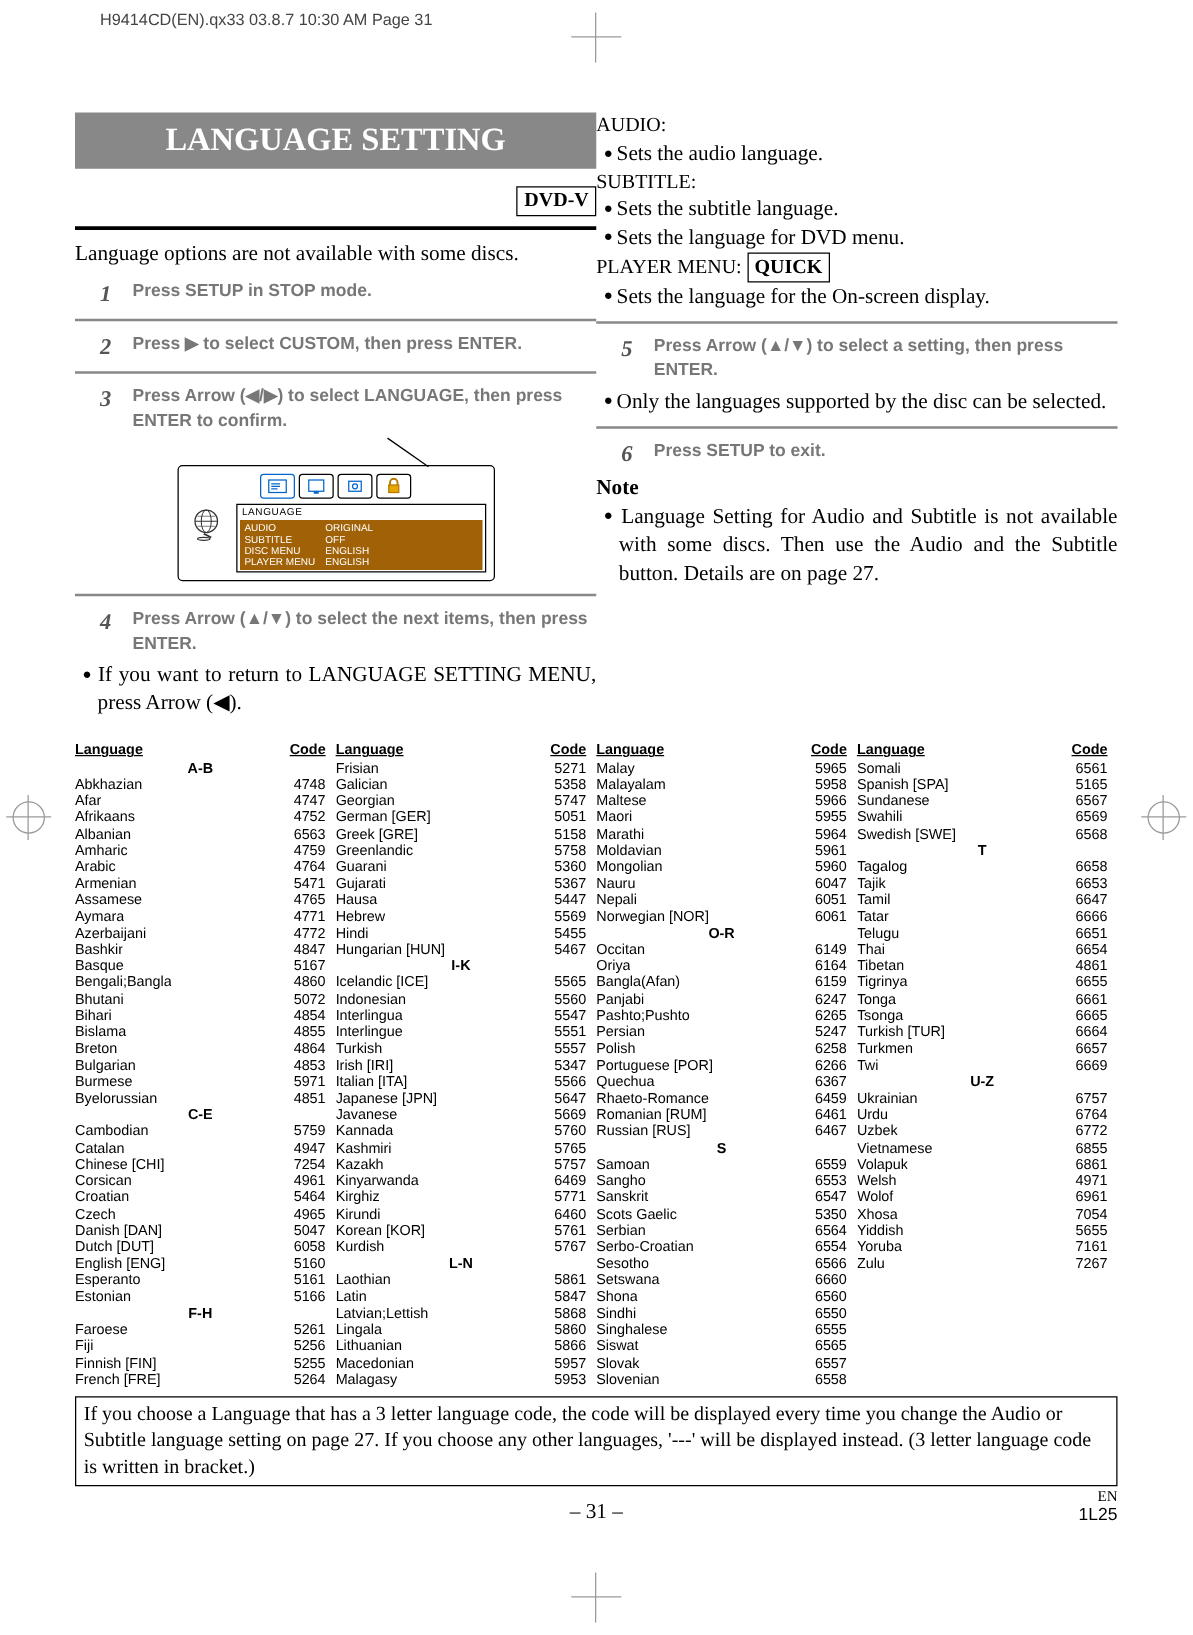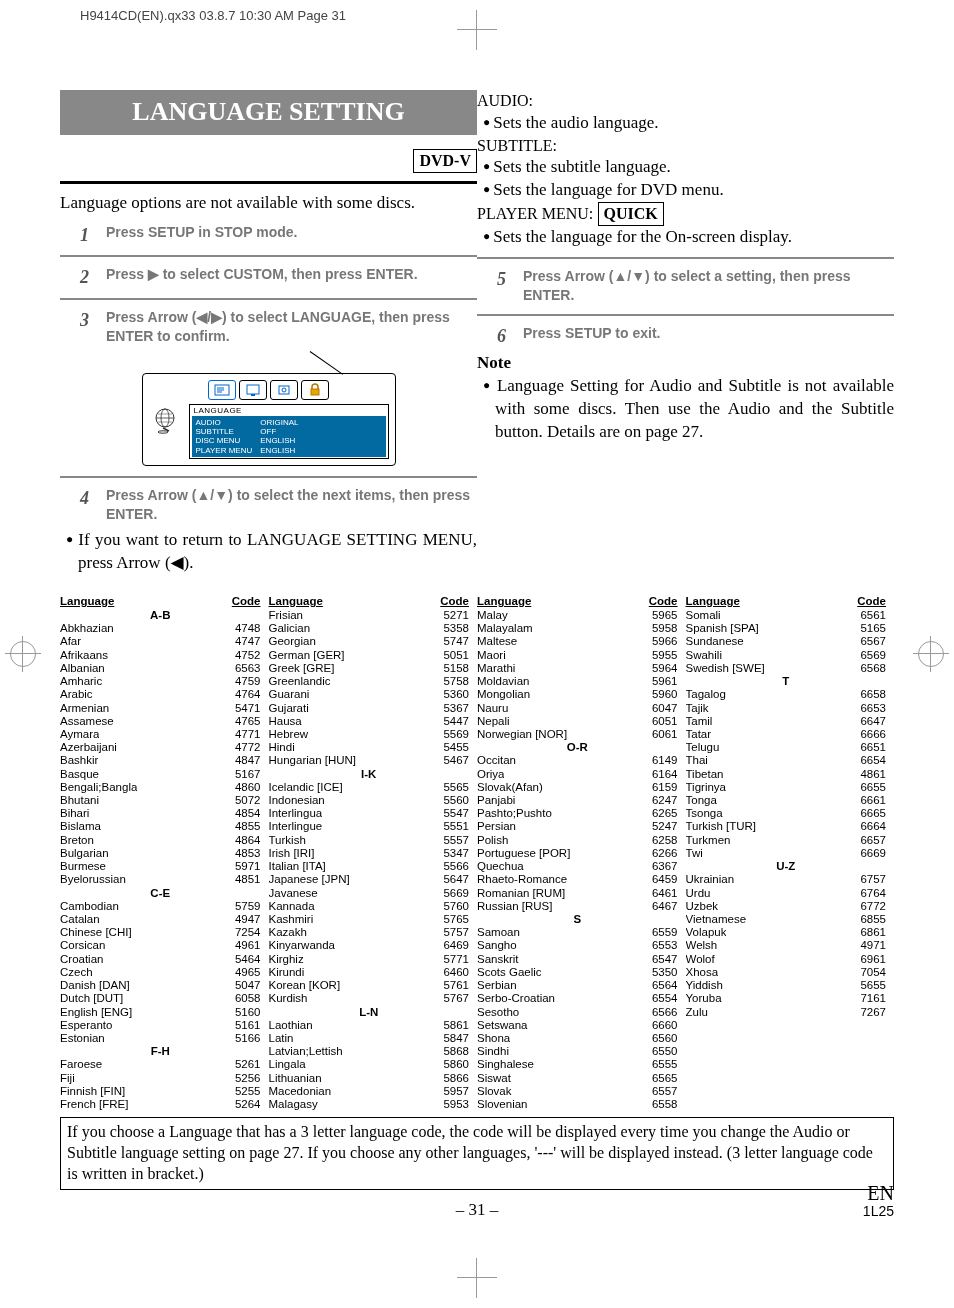--- a/index.html
+++ b/index.html
@@ -32,36 +32,36 @@
 .osd { width: 240px; margin: 10px auto; border: 1.5px solid #000; border-radius: 4px; padding: 6px; background: #fff; }
 .osd-tabs { display: flex; gap: 3px; margin-bottom: 4px; justify-content: center; }
 .osd-tab { width: 26px; height: 18px; border: 1.5px solid #000; border-radius: 3px; display: flex; align-items: center; justify-content: center; font-size: 10px; background: #fff; }
 .osd-tab.active { border-color: #06c; }
 .osd-tab svg { width: 16px; height: 14px; }
 .osd-body { display: flex; gap: 8px; align-items: flex-start; }
 .osd-icon { width: 32px; }
 .osd-icon svg { width: 32px; height: 32px; }
 .osd-inner { flex: 1; border: 1px solid #000; padding: 1px 2px; font-family: Helvetica, Arial, sans-serif; font-size: 8px; line-height: 1.15; position: relative; }
 .osd-label { display: block; margin: 0 0 1px 2px; font-size: 8px; letter-spacing: 0.5px; }
-.osd-rows { display: flex; gap: 8px; background: #0369a1; color: #fff; padding: 2px 4px; }
+.osd-rows { display: flex; gap: 8px; background: #a16207; color: #fff; padding: 2px 4px; }
 .osd-rows > div { display: flex; flex-direction: column; }
 .pointer-line { position: relative; height: 16px; margin-bottom: -4px; }
 .pointer-line::before { content: ""; position: absolute; left: 60%; top: 0; width: 40px; height: 1px; background: #000; transform: rotate(35deg); transform-origin: left center; }
 .note-head { font-weight: bold; }
 .rc-label { font-size: 16px; }
 .table-wrap { margin-top: 20px; font-family: Helvetica, Arial, sans-serif; font-size: 11.5px; line-height: 1.15; display: flex; }
 .tcol { flex: 1 1 0; padding-right: 8px; }
 .thead { display: flex; justify-content: space-between; font-weight: bold; text-decoration: underline; margin-bottom: 1px; }
 .sec { text-align: center; font-weight: bold; }
 .trow { display: flex; justify-content: space-between; }
 .trow .lang { white-space: nowrap; overflow: hidden; }
 .footnote { border: 1px solid #000; padding: 4px 6px; font-size: 16px; line-height: 1.3; margin-top: 6px; }
 .page-num { text-align: center; font-size: 17px; margin-top: 10px; }
 .corner { position: absolute; right: 60px; bottom: 40px; font-size: 14px; text-align: right; font-family: Helvetica, Arial, sans-serif; line-height: 1.1; }
-.corner .en { font-family: "Times New Roman", serif; font-size: 20px; }
+.corner .en { font-family: "Times New Roman", serif; font-size: 12px; }
 </style>
 </head>
 <body>
 
 <div class="header-line">H9414CD(EN).qx33  03.8.7 10:30 AM  Page 31</div>
 <div class="cross-top"></div>
 <div class="side-circle-l"></div>
 <div class="side-circle-r"></div>
 
 <div class="page">
@@ -168,20 +168,21 @@
         <span class="rc-label">PLAYER MENU:</span>
         <span class="tag-box">QUICK</span>
       </div>
       <div class="sub bullet">Sets the language for the On-screen display.</div>
       <div class="step-hr"></div>
 
       <div class="step">
         <div class="step-num">5</div>
         <div class="step-text">Press Arrow (▲/▼) to select a setting, then press ENTER.</div>
       </div>
+      <div class="sub bullet" style="text-align: justify;">Only the languages supported by the disc can be selected.</div>
       <div class="step-hr"></div>
 
       <div class="step">
         <div class="step-num">6</div>
         <div class="step-text">Press SETUP to exit.</div>
       </div>
       <div class="note-head">Note</div>
       <div class="sub bullet" style="text-align: justify;">Language Setting for Audio and Subtitle is not available with some discs. Then use the Audio and the Subtitle button. Details are on page 27.</div>
     </div>
   </div>
@@ -536,21 +537,21 @@
         <div class="sec">O-R</div>
         <div class="trow">
           <span class="lang">Occitan</span>
           <span>6149</span>
         </div>
         <div class="trow">
           <span class="lang">Oriya</span>
           <span>6164</span>
         </div>
         <div class="trow">
-          <span class="lang">Slovak(Afan)</span>
+          <span class="lang">Bangla(Afan)</span>
           <span>6159</span>
         </div>
         <div class="trow">
           <span class="lang">Panjabi</span>
           <span>6247</span>
         </div>
         <div class="trow">
           <span class="lang">Pashto;Pushto</span>
           <span>6265</span>
         </div>

